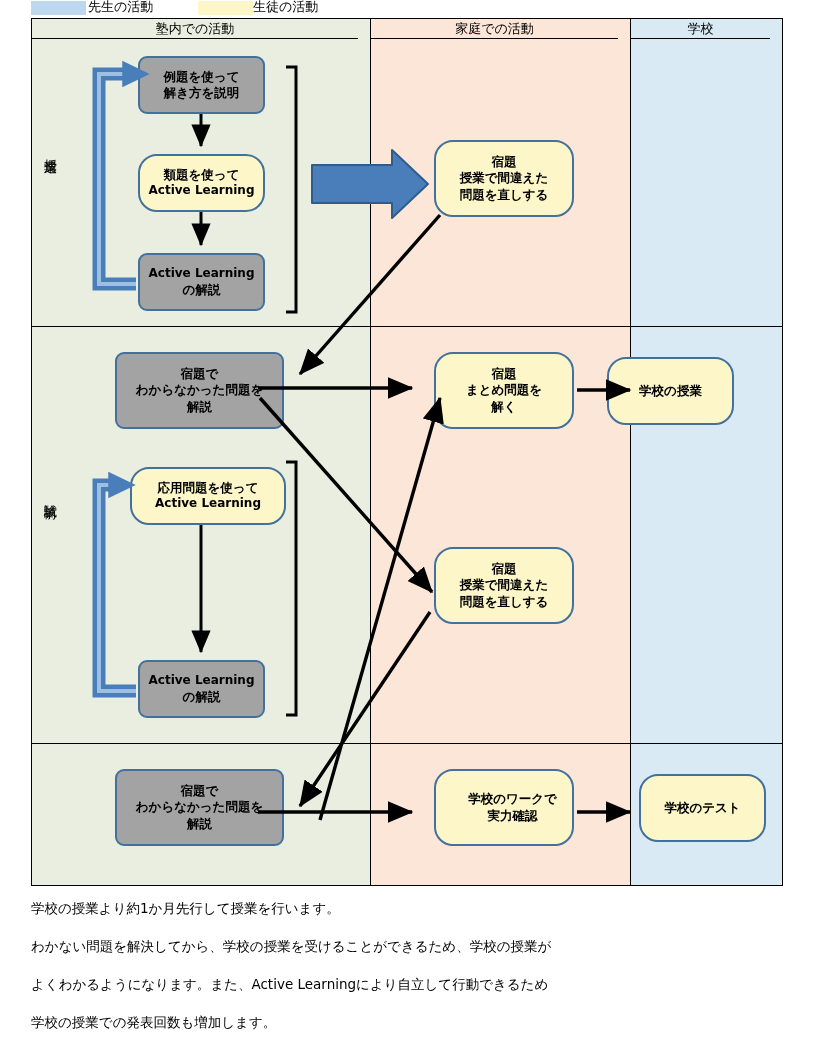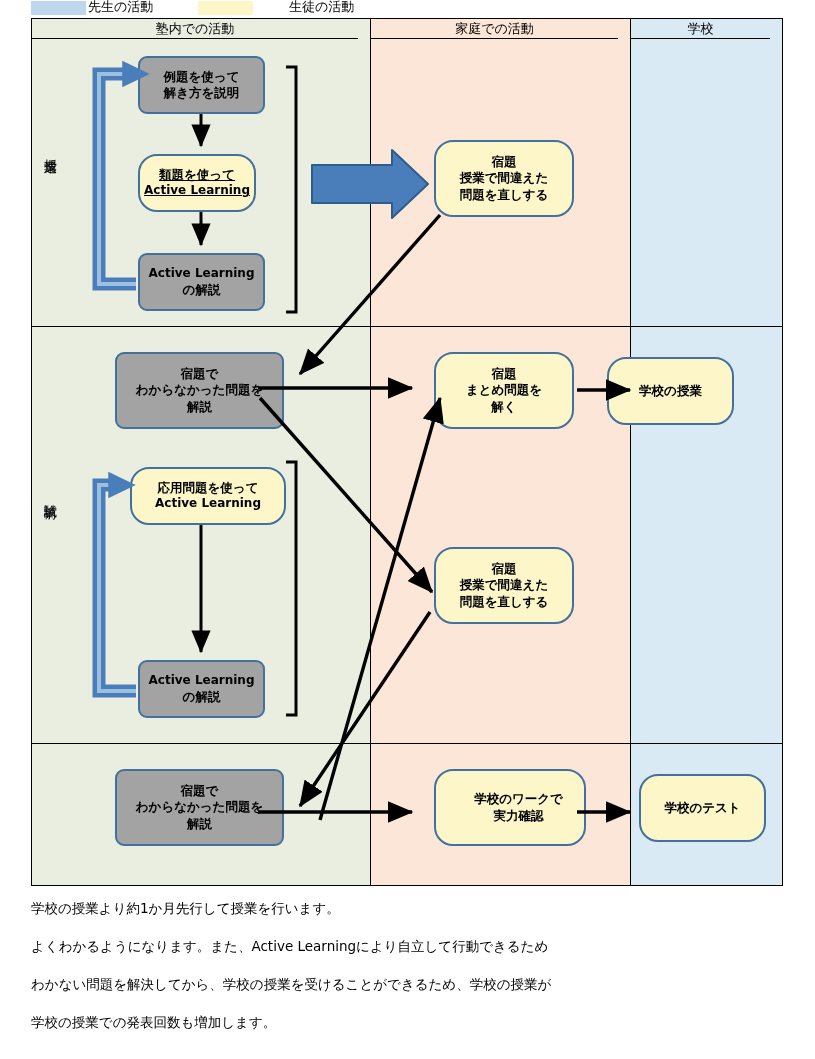--- a/index.html
+++ b/index.html
@@ -50,21 +50,21 @@
   #footer{position:absolute;left:31px;top:900px;width:770px;}
   #footer p{margin:0 0 22px 0;font-size:13.5px;line-height:16px;white-space:nowrap;}
 </style>
 </head>
 <body>
 
 <div id="legend">
   <div class="legend-swatch" style="left:31px;background:#bdd7ee;"></div>
   <div class="legend-label" style="left:88px;">先生の活動</div>
   <div class="legend-swatch" style="left:198px;background:#fdf6c8;"></div>
-  <div class="legend-label" style="left:253px;padding-left:36px;">生徒の活動</div>
+  <div class="legend-label" style="left:253px;">生徒の活動</div>
 </div>
 
 <div id="grid">
 
   <div class="col" id="col-juku">
     <div class="colhead">塾内での活動</div>
   </div>
   <div class="col" id="col-home">
     <div class="colhead">家庭での活動</div>
   </div>
@@ -76,21 +76,21 @@
   <div class="rowline" id="rowline-2"></div>
 
   <div class="vlabel" style="left:11px;top:130px;">授業週</div>
   <div class="vlabel" style="left:11px;top:475px;">試験前</div>
 
   <div class="node teacher" style="left:106px;top:37px;width:127px;height:58px;">
     <span class="ln">例題を使って</span>
     <span class="ln">解き方を説明</span>
   </div>
 
-  <div class="node student" style="left:106px;top:135px;width:118px;height:58px;text-decoration:underline;">
+  <div class="node student" style="left:106px;top:135px;width:127px;height:58px;">
     <span class="ln">類題を使って</span>
     <span class="ln en">Active Learning</span>
   </div>
 
   <div class="node teacher" style="left:106px;top:234px;width:127px;height:58px;">
     <span class="ln en">Active Learning</span>
     <span class="ln">の解説</span>
   </div>
 
   <div class="node student" style="left:402px;top:121px;width:140px;height:77px;">
@@ -130,21 +130,21 @@
     <span class="ln">授業で間違えた</span>
     <span class="ln">問題を直しする</span>
   </div>
 
   <div class="node teacher" style="left:83px;top:750px;width:169px;height:77px;">
     <span class="ln">宿題で</span>
     <span class="ln">わからなかった問題を</span>
     <span class="ln">解説</span>
   </div>
 
-  <div class="node student" style="left:402px;top:750px;width:152px;height:77px;padding-left:21px;">
+  <div class="node student" style="left:402px;top:750px;width:140px;height:77px;padding-left:21px;">
     <span class="ln">学校のワークで</span>
     <span class="ln">実力確認</span>
   </div>
 
   <div class="node student" style="left:607px;top:755px;width:127px;height:68px;">
     <span class="ln">学校のテスト</span>
   </div>
 </div>
 
 <svg id="arrows" viewBox="0 0 815 1059">
@@ -217,16 +217,16 @@
     <line x1="258" y1="812" x2="412" y2="812" stroke="#000" stroke-width="3.4" marker-end="url(#ah)"></line>
   </g>
 
   <g>
     <line x1="577" y1="812" x2="630" y2="812" stroke="#000" stroke-width="3.4" marker-end="url(#ah)"></line>
   </g>
 </svg>
 
 <div id="footer">
   <p>学校の授業より約1か月先行して授業を行います。</p>
+  <p>わかない問題を解決してから、学校の授業を受けることができるため、学校の授業が</p>
   <p>よくわかるようになります。また、Active Learningにより自立して行動できるため</p>
-  <p>わかない問題を解決してから、学校の授業を受けることができるため、学校の授業が</p>
   <p>学校の授業での発表回数も増加します。</p>
 </div>
 
 </body></html>

